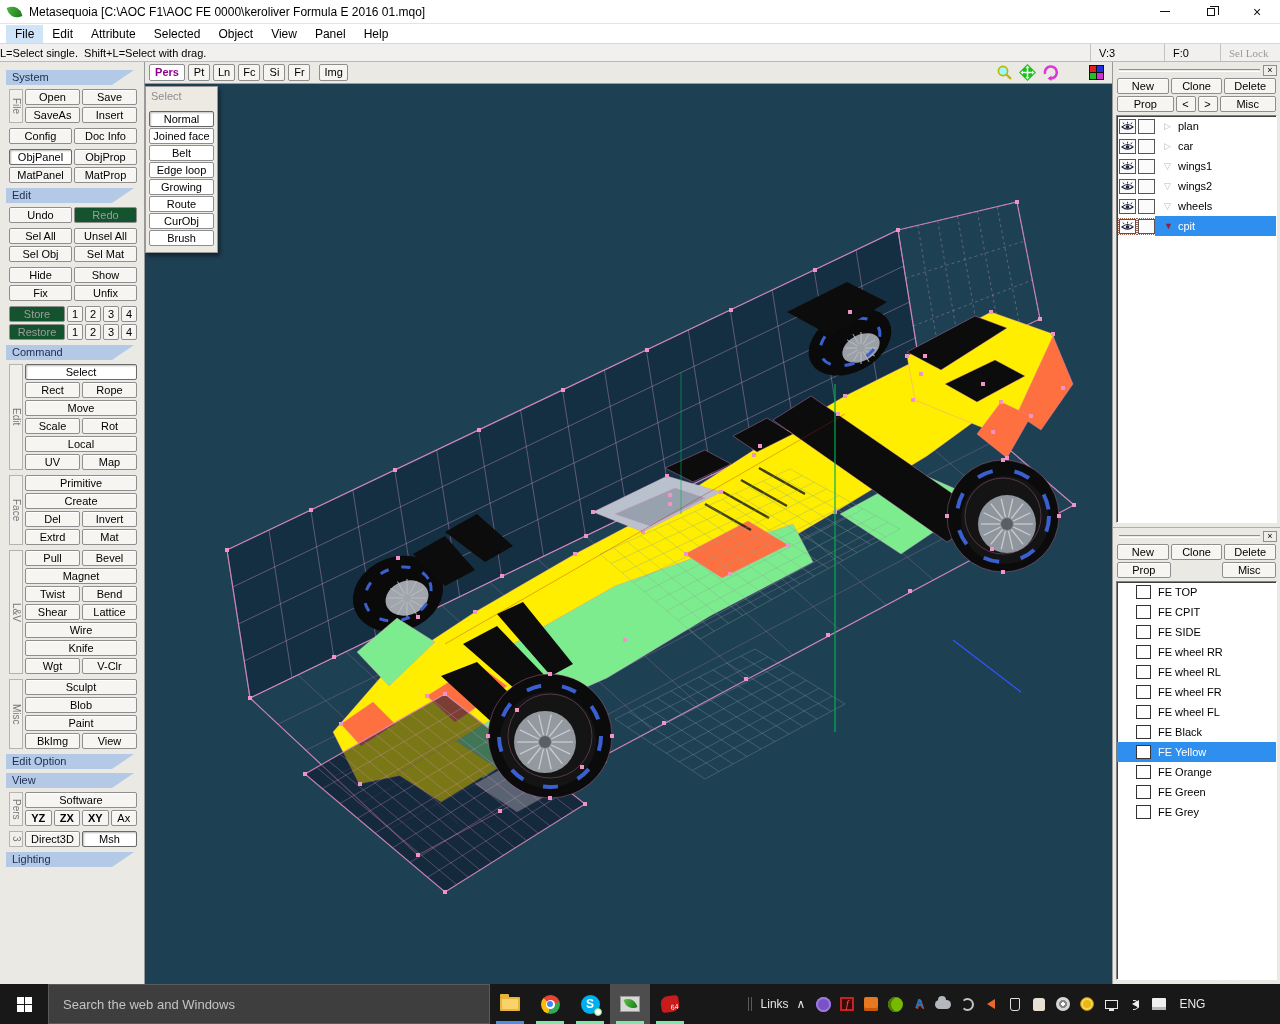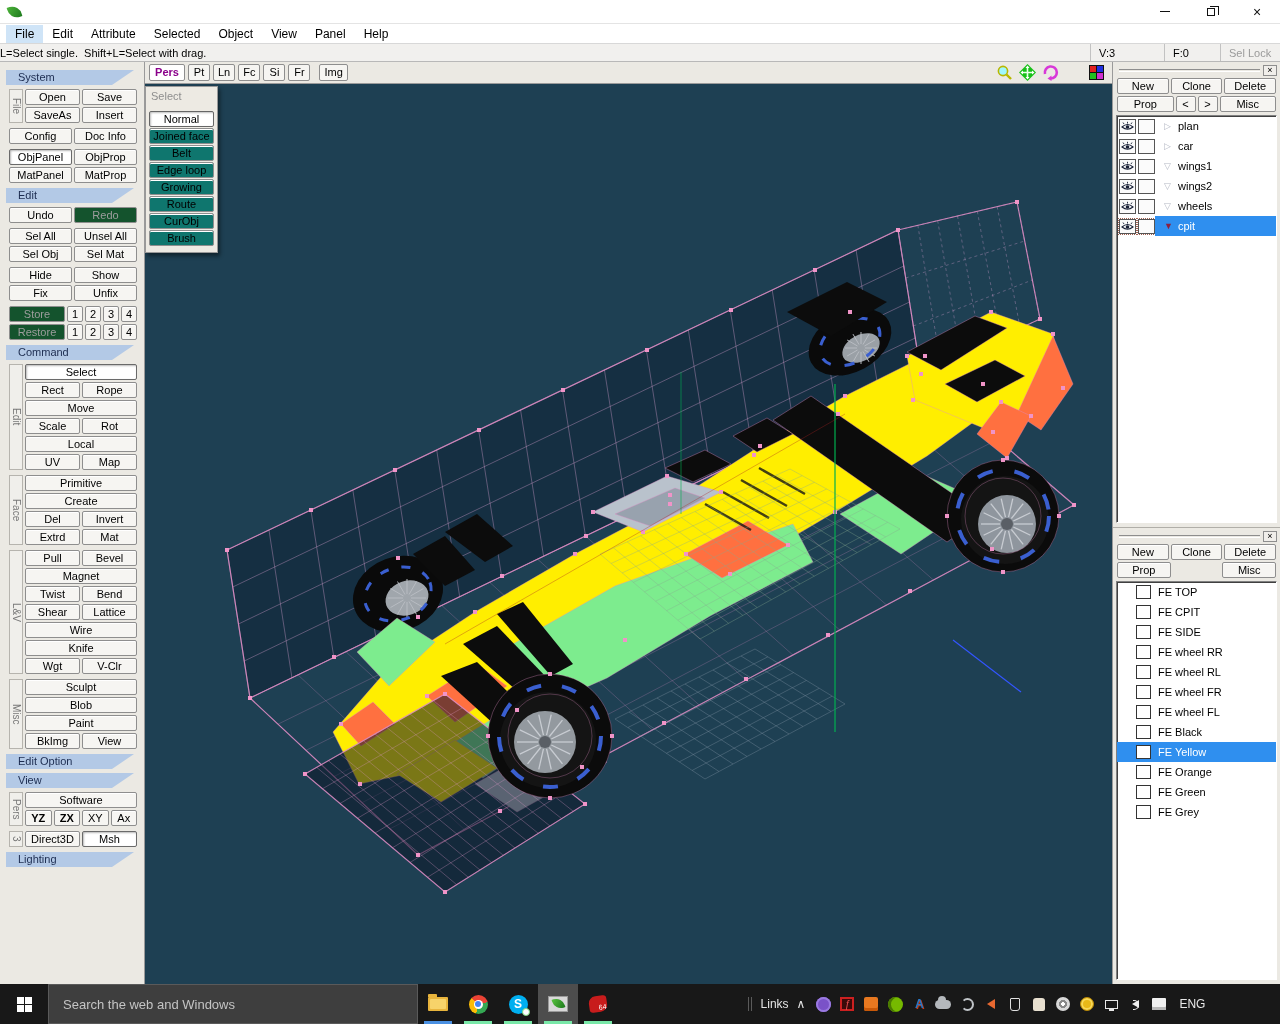--- a/index.html
+++ b/index.html
@@ -18,60 +18,60 @@
 
   
   .menubar { height:20px; background:#fff; display:flex; align-items:center; padding-left:6px; border-bottom:1px solid #d8d8d8; }
   .menu-item { font-size:12px; color:#000; padding:2px 9px; }
   .menu-item.hl { background:#cfe4f7; }
 
   
   .helpbar { height:18px; background:#f1f0ee; border-bottom:1px solid #b8b8b8; display:flex; align-items:center; font-size:11px; }
   .hint { color:#000; white-space:pre; flex:1; }
   .hb-cell { border-left:1px solid #c2c2c2; height:100%; display:flex; align-items:center; padding:0 8px; color:#000; }
-  .hb-cell.v { width:74px;margin-left:36px; } .hb-cell.f { width:56px; } .hb-cell.lock { width:60px; color:#9a9a9a; }
+  .hb-cell.v { width:74px;margin-left:36px; } .hb-cell.f { width:56px; } .hb-cell.lock { width:60px; color:#9a9a9a;font-family:Liberation Serif, serif; }
 
   
   .main { display:flex; height:922px; }
 
   
   .lp { width:145px; background:#ebe9e3; border-right:1px solid #9a9a9a; padding:4px 0 0 6px; overflow:hidden; font-size:11px; }
-  .banner { width:128px; height:15px; background:var(--header-blue,#b3c9e6); color:#1c2c50; font-size:11px; padding:1px 0 0 12px; margin:4px 0 3px 0; clip-path:polygon(0 0,100% 0,calc(100% - 22px) 100%,0 100%); }
+  .banner { width:128px; height:15px; background:var(--header-blue,#b3c9e6); color:#1c2c50; font-size:11px; padding:1px 0 0 6px; margin:4px 0 3px 0; clip-path:polygon(0 0,100% 0,calc(100% - 22px) 100%,0 100%); }
   .group { width:130px; margin-left:2px; }
   .row { display:flex; }
   .row.gap { margin-top:3px; }
   .col { flex:1; display:flex; flex-direction:column; }
   .lp button, .rp button {
     font-family:"Liberation Sans",sans-serif; font-size:11px; color:#000;
     background:#f6f5f2; border:1px solid #8e8e8e; border-radius:2px;
     height:16px; flex:1; margin:1px; padding:0 1px; box-shadow:inset 0 1px 0 #ffffff; white-space:nowrap; overflow:hidden;
   }
   .lp button.pressed { background:#ffffff; border-color:#6a6a6a; box-shadow:inset 1px 1px 2px rgba(0,0,0,.28); }
   .lp button.disabled { color:#9d9d9d; background:#14532d; box-shadow:none; }
   .lp button.slot { flex:0 0 16px; padding:0; }
   .vtab { flex:0 0 14px; margin:1px; border:1px solid #b6b4ae; background:#f0efeb; color:#787878; font-size:10px;
           display:flex; align-items:center; justify-content:center; writing-mode:vertical-rl; }
-  .yz { color:#c00000; font-weight:bold; } .zx { color:#008000; font-weight:bold; } .xy { color:#0000c8; font-weight:normal; }
+  .yz { color:#c00000; font-weight:bold; } .zx { color:#008000; font-weight:bold; } .xy { color:#0000c8; font-weight:bold; }
 
   
   .center { flex:1; display:flex; flex-direction:column; min-width:0; }
   .vp-toolbar { height:22px; background:#ebe9e3; display:flex; align-items:center; padding-left:4px; border-bottom:1px solid #9a9a9a; }
   .mode-btn { font-size:11px; height:17px; min-width:22px; padding:1px 4px; background:#f6f5f2; border:1px solid #8e8e8e; border-radius:2px; margin-right:3px; color:#000; text-align:center; }
   .mode-btn.pers { color:#8b008b; font-weight:bold; min-width:36px; background:#fff; }
   .vt-icons { margin-left:auto; display:flex; align-items:center; gap:6px; padding-right:8px; }
   .vt-gap { width:18px; }
 
   .canvas { position:relative; flex:1; background:var(--viewport-bg,#1e4053); overflow:hidden; }
   .canvas svg.scene { position:absolute; inset:0; }
 
   
   .selpanel { position:absolute; left:0; top:2px; width:73px; background:#edeae3; border:1px solid #999;
               box-shadow:2px 3px 4px rgba(0,0,0,.45); padding-bottom:5px; z-index:5; }
   .selpanel .sp-title { color:#8e8e8e; font-size:11px; padding:3px 0 8px 5px; }
-  .sel-btn { width:65px; margin:1px auto; height:16px; font-size:11px; color:#000; background:#0f766e;
+  .sel-btn { width:65px; margin:1px auto; height:16px; font-size:11px; color:#000; background:#ffffff;
              border:1px solid #8e8e8e; border-radius:2px; display:flex; align-items:center; justify-content:center; box-shadow:inset 0 1px 0 #fff; white-space:nowrap; overflow:hidden;}
   .sel-btn.active { background:#fff; border-color:#666; box-shadow:inset 1px 1px 2px rgba(0,0,0,.25); }
 
   
   .rp { width:168px; background:#ebe9e3; border-left:1px solid #9a9a9a; display:flex; flex-direction:column; font-size:11px; }
   .rp-section { display:flex; flex-direction:column; padding:2px 3px 4px 3px; }
   .rp-section.obj { height:465px; }
   .rp-section.mat { flex:1; border-top:1px solid #b0aea8; }
   .grip-row { display:flex; align-items:center; height:10px; margin:1px 0 2px 0; }
   .grip-line { flex:1; height:3px; border-top:1px solid #8e8e8e; border-bottom:1px solid #fff; margin:0 3px; }
@@ -89,21 +89,21 @@
   .orow.sel .cell { outline:1px dotted #a06050; }
   .mrow { display:flex; align-items:center; height:20px; padding-left:19px; color:#000; }
   .mrow .mcb { width:15px; height:14px; background:#fff; border:1px solid #333; margin-right:7px; }
   .mrow.sel { background:var(--selection-blue,#2f8fef); color:#fff; }
 
   
   .taskbar { height:40px; background:#181818; display:flex; align-items:stretch; color:#e8e8e8; }
   .tb-start { width:48px; display:flex; align-items:center; justify-content:center; }
   .winflag { width:15px; height:15px; display:grid; grid-template-columns:7px 7px; grid-template-rows:7px 7px; gap:1px; }
   .winflag div { background:#fff; }
-  .tb-search { width:370px; background:#3e3e3e; border:1px solid #5a5a5a; display:flex; align-items:center; padding-left:14px; color:#c4c4c4; font-size:13px; }
+  .tb-search { width:442px; background:#3e3e3e; border:1px solid #5a5a5a; display:flex; align-items:center; padding-left:14px; color:#c4c4c4; font-size:13px; }
   .tb-app { width:40px; position:relative; display:flex; align-items:center; justify-content:center; }
   .tb-app.active { background:#4d4d4d; }
   .tb-underline { position:absolute; bottom:0; left:6px; right:6px; height:3px; background:var(--accent-underline,#79e8a8); }
   .tb-underline.blue { background:#4a90e2; }
   .folder-icon { width:20px; height:14px; background:#e8b43c; border-radius:1px; position:relative; }
   .folder-icon:before { content:""; position:absolute; top:-3px; left:0; width:9px; height:3px; background:#e8b43c; border-radius:1px 1px 0 0; }
   .folder-icon:after { content:""; position:absolute; top:2px; left:2px; right:2px; bottom:2px; background:#f7d36a; border-radius:1px; }
   .chrome-icon { width:19px; height:19px; border-radius:50%; background:conic-gradient(from -45deg,#ea4335 0 120deg,#34a853 0 240deg,#fbbc05 0 360deg); display:flex; align-items:center; justify-content:center; }
   .chrome-icon .cw { width:9px; height:9px; background:#fff; border-radius:50%; display:flex; align-items:center; justify-content:center; }
   .chrome-icon .cb { width:6px; height:6px; background:#4285f4; border-radius:50%; }
@@ -138,20 +138,21 @@
   .tb-eng { display:flex; align-items:center; font-size:12px; padding:0 8px; }
   .tb-clock { display:flex; flex-direction:column; justify-content:center; align-items:flex-end; font-size:11px; line-height:14px; padding:0 10px 0 4px; color:#fff;gap:44px; }
 </style>
 </head>
 <body>
 
 <div class="titlebar">
   <div class="app-icon">
       <div class="leaf"></div>
     </div>
+  <div class="title-text">Metasequoia [C:\AOC F1\AOC FE 0000\keroliver Formula E 2016 01.mqo]</div>
   <div class="win-controls">
     <div class="win-btn">
         <div class="min-glyph"></div>
       </div>
     <div class="win-btn">
         <div class="restore-glyph"></div>
       </div>
     <div class="win-btn">×</div>
   </div>
 </div>

